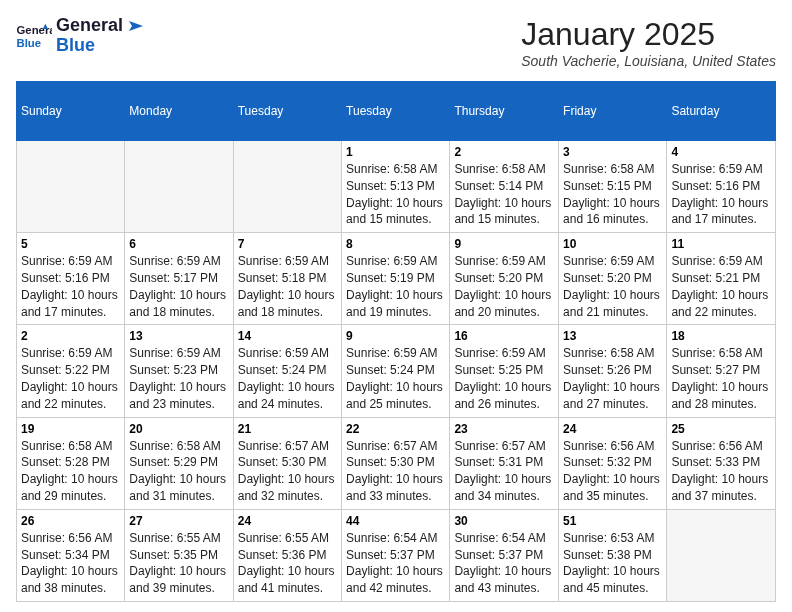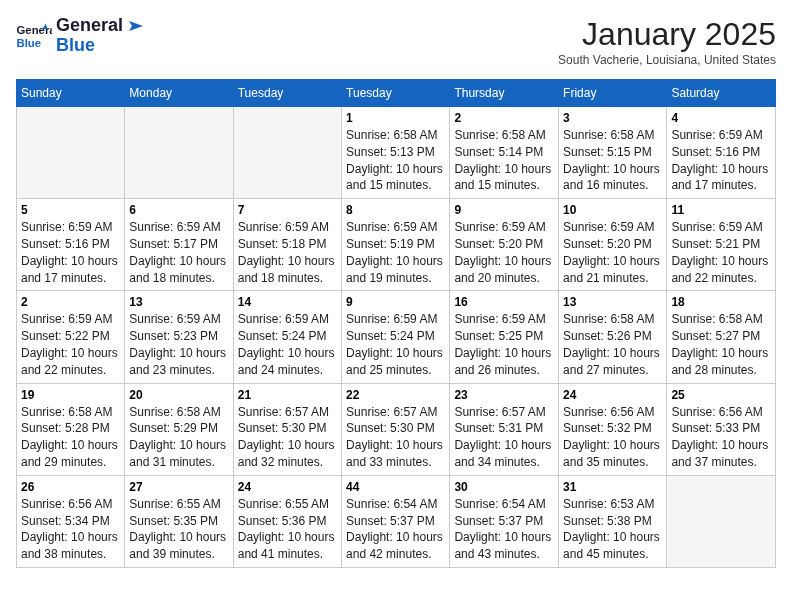--- a/index.html
+++ b/index.html
@@ -23,40 +23,40 @@
     .logo-icon {
       width: 36px;
       height: 28px;
     }
     .logo-wrapper {
       display: flex;
       align-items: center;
       gap: 4px;
     }
     .title-section {
-      text-align: right;
     }
     .month-title {
       font-size: 32px;
       font-weight: normal;
       color: #222;
     }
     .location {
-      font-size: 12px;
+      font-size: 14px;
       color: #444;
+      font-style: italic;
     }
     .calendar {
       width: 100%;
       border-collapse: collapse;
       font-size: 10.5px;
     }
     .calendar th {
       background: #1565c0;
       color: #fff;
-      padding: 6px 4px;
+      padding: 22px 4px;
       text-align: left;
       font-weight: normal;
       font-size: 12px;
       border: 1px solid #1565c0;
     }
     .calendar td {
       border: 1px solid #ccc;
       vertical-align: top;
       padding: 4px 4px;
       width: 113px;
@@ -243,20 +243,20 @@
           </td>
           <td>
             <div class="day-num">44</div>
             <div class="day-info">Sunrise: 6:54 AM<br>Sunset: 5:37 PM<br>Daylight: 10 hours<br>and 42 minutes.</div>
           </td>
           <td>
             <div class="day-num">30</div>
             <div class="day-info">Sunrise: 6:54 AM<br>Sunset: 5:37 PM<br>Daylight: 10 hours<br>and 43 minutes.</div>
           </td>
           <td>
-            <div class="day-num">31</div>
+            <div class="day-num">51</div>
             <div class="day-info">Sunrise: 6:53 AM<br>Sunset: 5:38 PM<br>Daylight: 10 hours<br>and 45 minutes.</div>
           </td>
           <td class="empty"></td>
         </tr>
       </tbody>
   </table>
 </div>
 
 </body></html>

